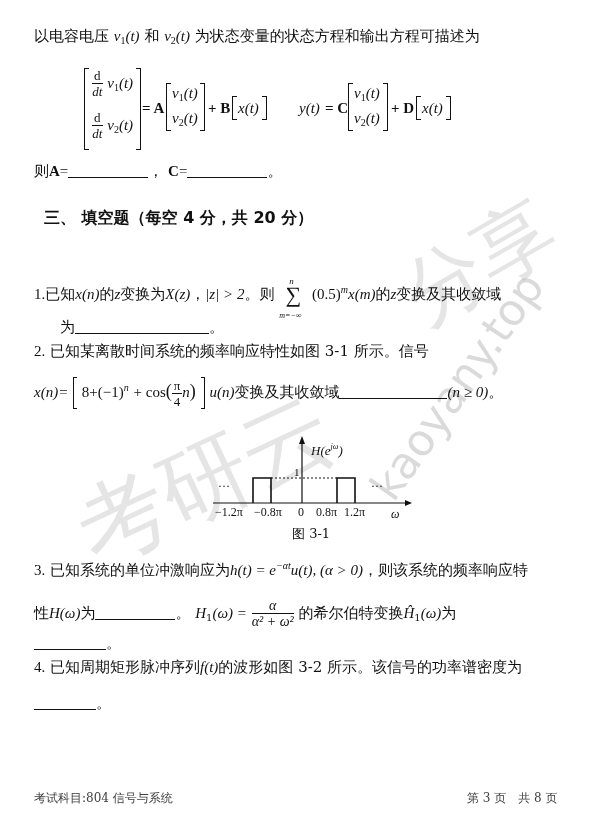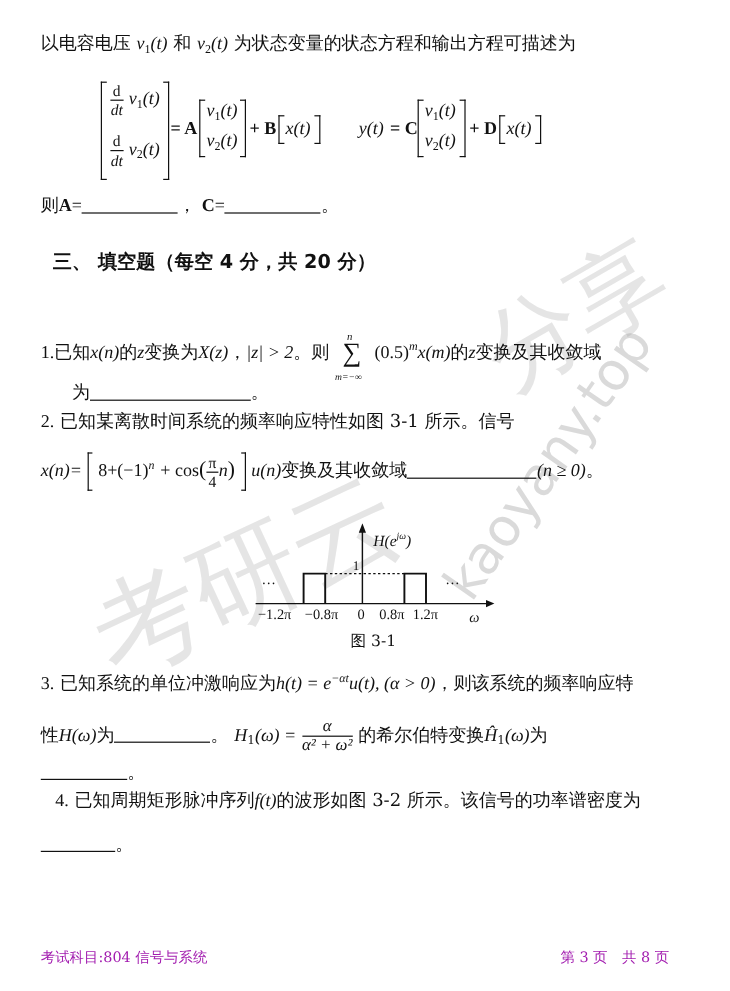--- a/index.html
+++ b/index.html
@@ -10,21 +10,21 @@
   }
   .abs { position: absolute; white-space: nowrap; }
   .txt { font-size: 15px; line-height: 18px; }
   .m { font-family: "Liberation Serif", "DejaVu Serif", serif; font-style: italic; }
   .mr { font-family: "Liberation Serif", "DejaVu Serif", serif; }
   .b { font-weight: bold; font-style: normal; }
   .sub { font-size: 10px; vertical-align: -3px; font-style: normal; }
   .sup { font-size: 10px; vertical-align: 6px; }
   .blank { display: inline-block; border-bottom: 1px solid #111; height: 14px; vertical-align: -2px; }
   .heading { font-family: "DejaVu Sans", "Liberation Sans", sans-serif; font-weight: bold; font-size: 16px; }
-  .footer { font-size: 12px; color: #a21caf; }
+  .footer { font-size: 12px; color: #404040; }
   .brk { position: absolute; border: 1.3px solid #111; }
   .brk.l { border-right: none; width: 4px; }
   .brk.r { border-left: none; width: 4px; }
   .frac { display: inline-block; vertical-align: middle; text-align: center; }
   .frac .num { display: block; border-bottom: 1px solid #111; padding: 0 2px; line-height: 15px; }
   .frac .den { display: block; line-height: 15px; }
   .watermark { position: absolute; color: rgba(160,160,160,0.28); pointer-events: none; }
 </style>
 </head>
 <body>
@@ -145,21 +145,21 @@
 <div class="abs txt" style="left:34px; top:598px;">
   <span>性</span><span class="m">H(ω)</span><span>为</span><span class="blank" style="width:80px;"></span><span>。</span>
   <span class="m">H</span><span class="sub">1</span><span class="m">(ω) =</span>
   <span class="frac m" style="font-size:14px;"><span class="num">α</span><span class="den">α² + ω²</span></span>
   <span>的希尔伯特变换</span><span class="m">Ĥ</span><span class="sub">1</span><span class="m">(ω)</span><span>为</span>
 </div>
 <div class="abs txt" style="left:34px; top:634px;">
   <span class="blank" style="width:72px;"></span><span>。</span>
 </div>
 
-<div class="abs txt" style="left:46px; top:658px;">
+<div class="abs txt" style="left:34px; top:658px;">
   <span class="mr">4.</span>&nbsp;<span>已知周期矩形脉冲序列</span><span class="m">f(t)</span><span>的波形如图 3-2 所示。该信号的功率谱密度为</span>
 </div>
 <div class="abs txt" style="left:34px; top:694px;">
   <span class="blank" style="width:62px;"></span><span>。</span>
 </div>
 
 <div class="abs footer" style="left:34px; top:790px;">考试科目:804 信号与系统</div>
 <div class="abs footer" style="left:467px; top:790px;">第 3 页　共 8 页</div>
 
 </body></html>

